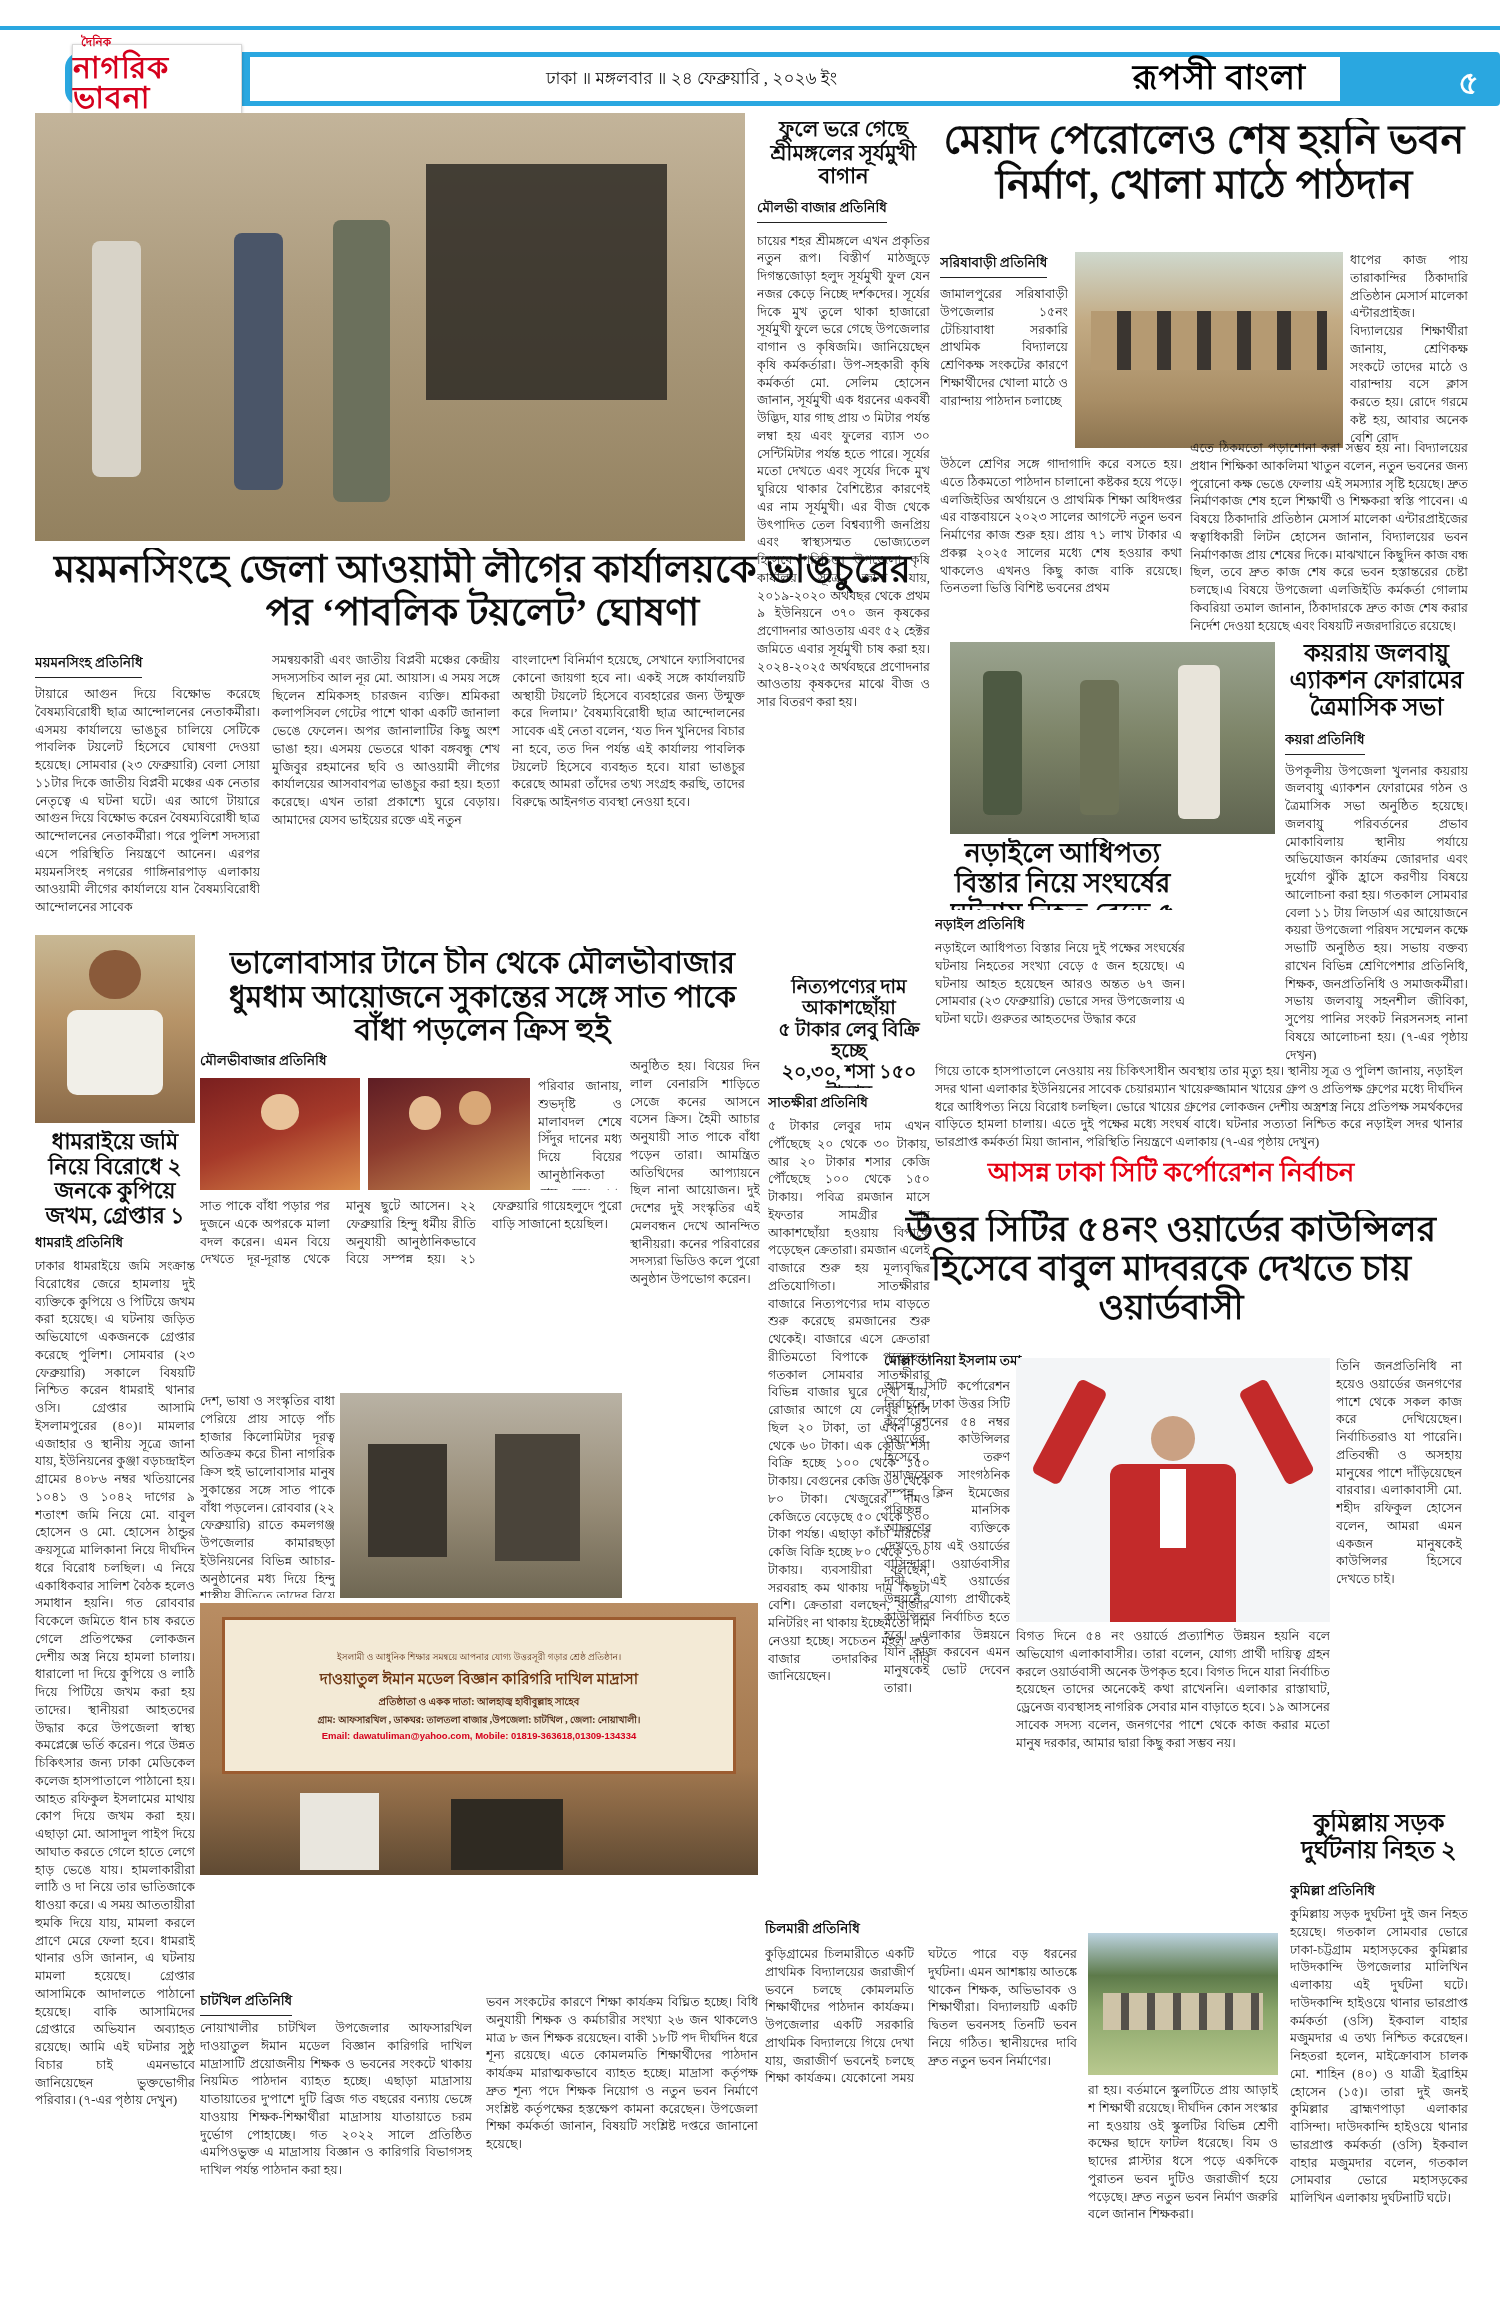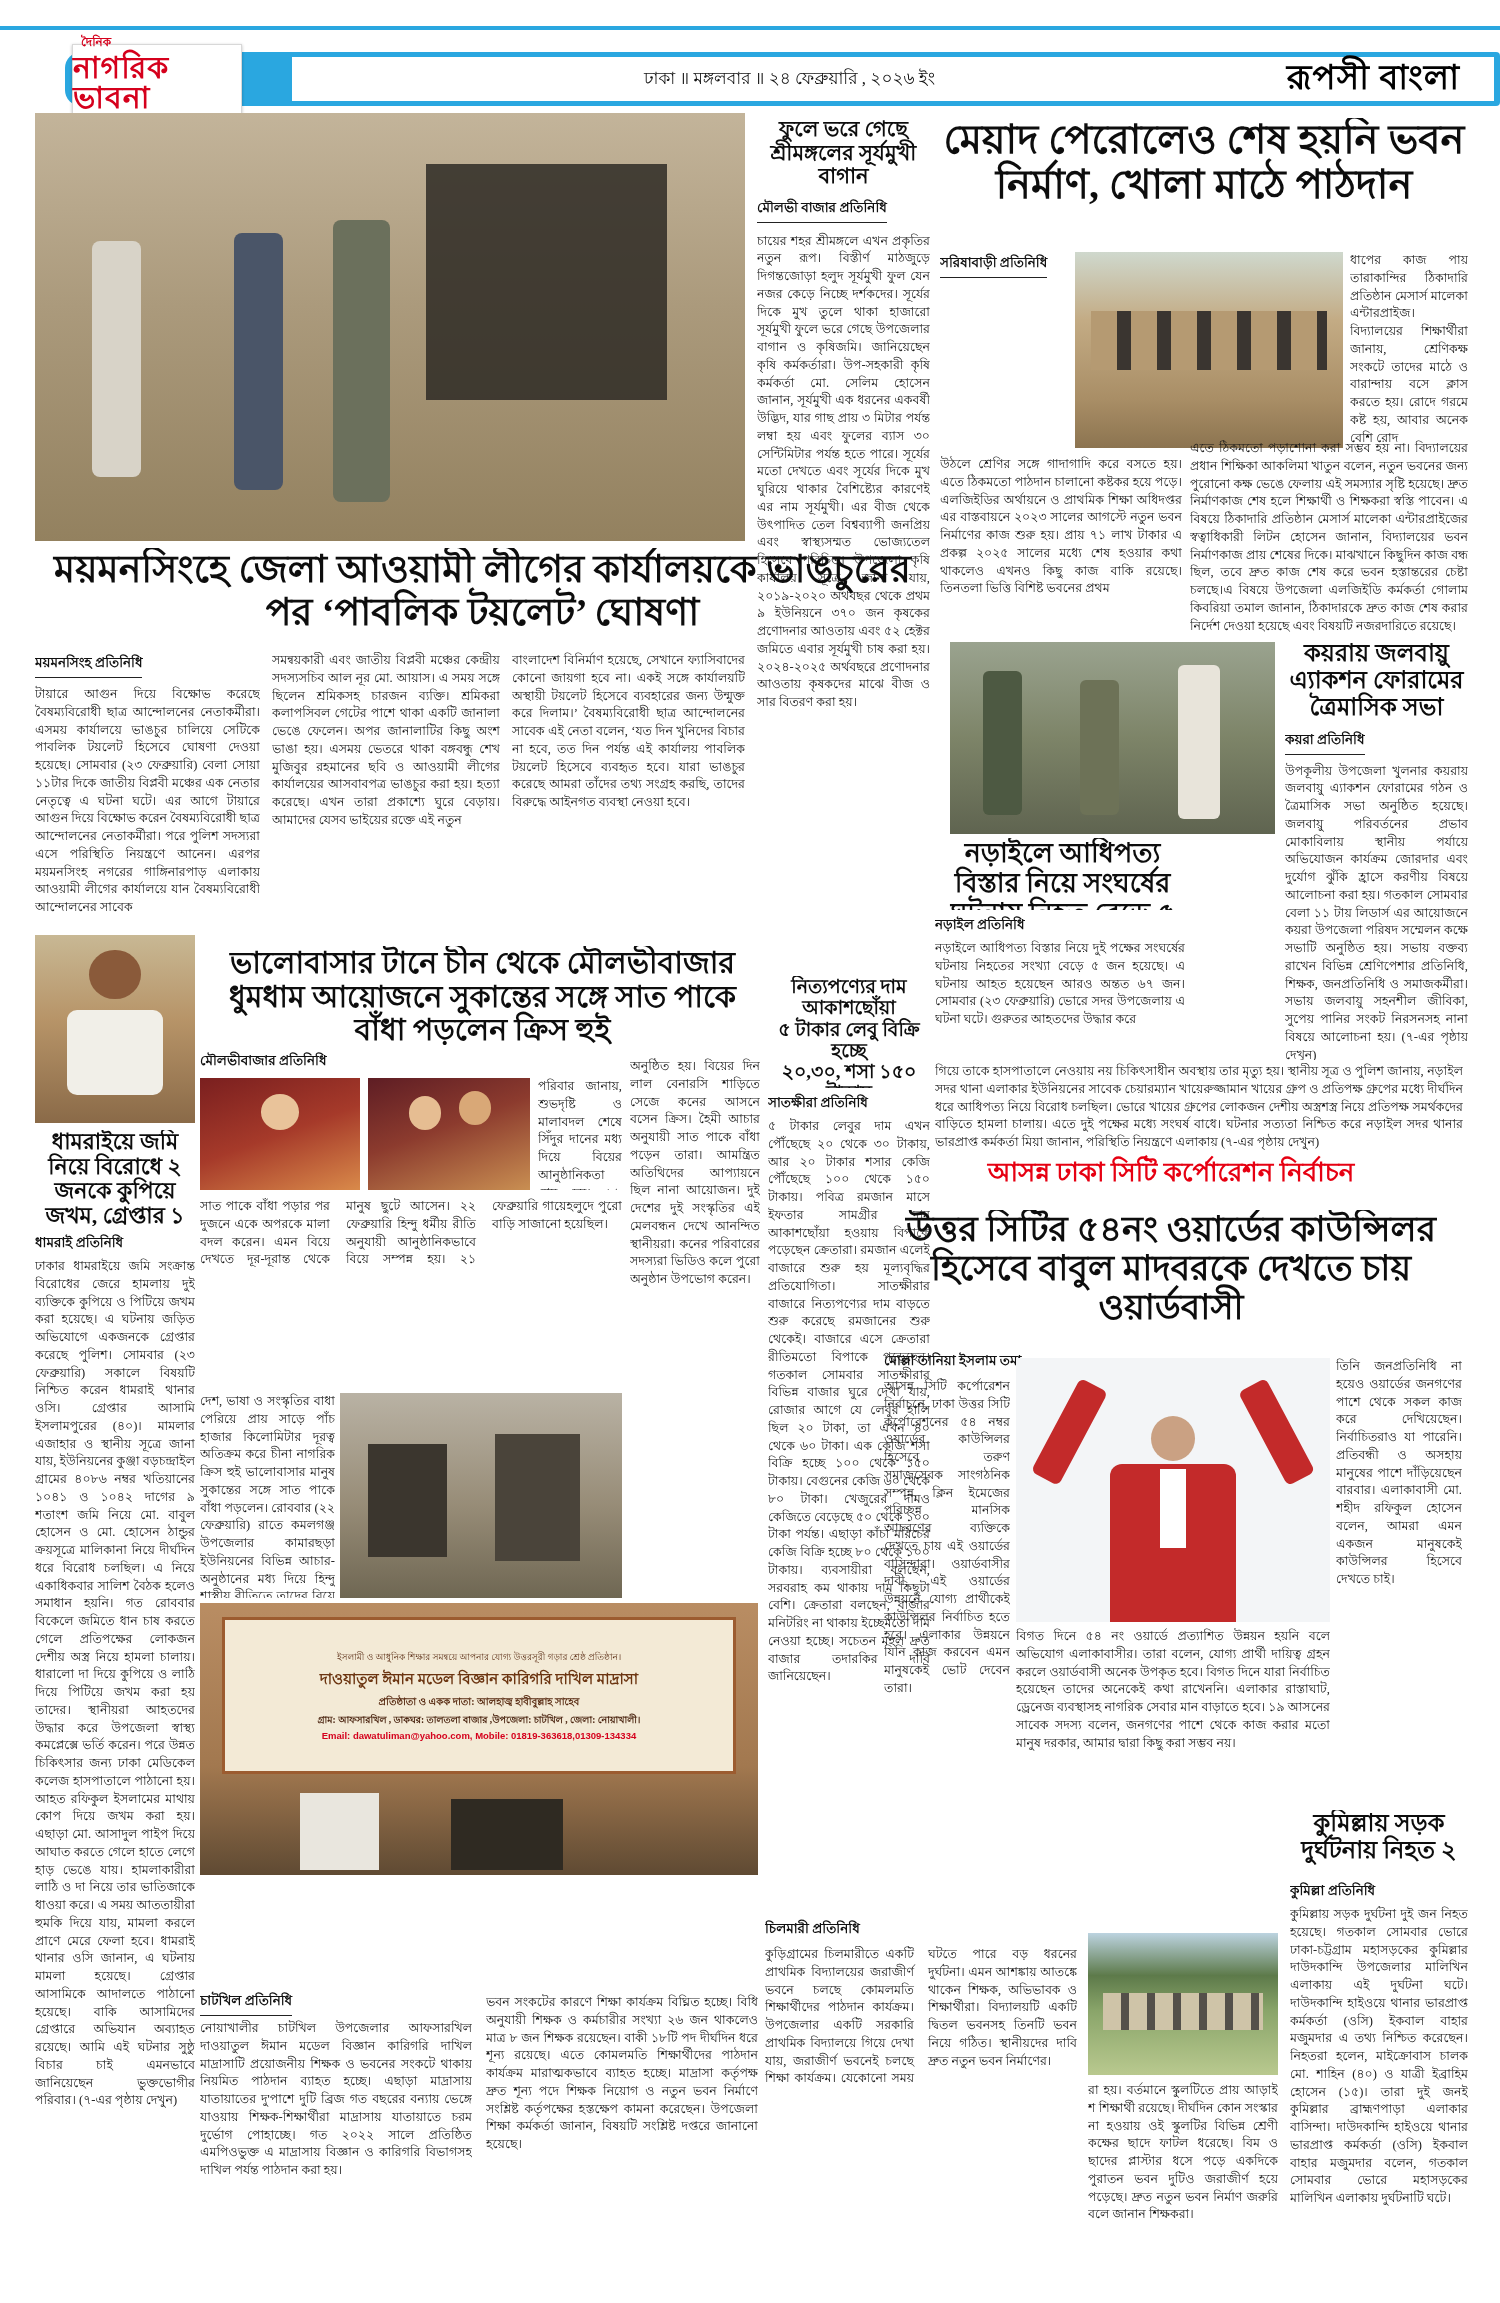--- a/index.html
+++ b/index.html
@@ -37,21 +37,21 @@
   .figure-head{position:absolute;border-radius:50%;}
   .figure-part{position:absolute;}
 </style>
 </head>
 <body>
 
 <div id="page">
 
   <div class="rule" style="left:0;top:26px;width:1500px;height:4px;"></div>
   <div class="hbar" style="left:65px;top:52px;width:1435px;height:54px;"></div>
-  <div class="white-panel" style="left:250px;top:57px;width:1202px;height:44px;margin-left:42px;">
+  <div class="white-panel" style="left:250px;top:57px;width:1090px;height:44px;">
     <div class="dateline">ঢাকা ॥ মঙ্গলবার ॥ ২৪ ফেব্রুয়ারি , ২০২৬ ইং</div>
     <div class="edition">রূপসী বাংলা</div>
   </div>
   <div class="logo-box" style="left:72px;top:44px;width:168px;height:68px;">
     <div class="logo-daily">দৈনিক</div>
     <div class="logo-title">নাগরিক ভাবনা</div>
     <div class="logo-sub">The Daily Nagorik Bhabna</div>
   </div>
   <div class="pagenum" style="left:1458px;top:58px;">৫</div>
 
@@ -72,20 +72,21 @@
   <div class="abs" style="left:35px;top:652px;width:225px;height:285px;">
     <div class="byline"><span>ময়মনসিংহ প্রতিনিধি</span></div>
     <div class="bt" style="margin-top:8px;">টায়ারে আগুন দিয়ে বিক্ষোভ করেছে বৈষম্যবিরোধী ছাত্র আন্দোলনের নেতাকর্মীরা। এসময় কার্যালয়ে ভাঙচুর চালিয়ে সেটিকে পাবলিক টয়লেট হিসেবে ঘোষণা দেওয়া হয়েছে। সোমবার (২৩ ফেব্রুয়ারি) বেলা সোয়া ১১টার দিকে জাতীয় বিপ্লবী মঞ্চের এক নেতার নেতৃত্বে এ ঘটনা ঘটে। এর আগে টায়ারে আগুন দিয়ে বিক্ষোভ করেন বৈষম্যবিরোধী ছাত্র আন্দোলনের নেতাকর্মীরা। পরে পুলিশ সদস্যরা এসে পরিস্থিতি নিয়ন্ত্রণে আনেন। এরপর ময়মনসিংহ নগরের গাঙ্গিনারপাড় এলাকায় আওয়ামী লীগের কার্যালয়ে যান বৈষম্যবিরোধী আন্দোলনের সাবেক</div>
   </div>
   <div class="bt abs" style="left:272px;top:652px;width:228px;height:285px;">সমন্বয়কারী এবং জাতীয় বিপ্লবী মঞ্চের কেন্দ্রীয় সদস্যসচিব আল নূর মো. আয়াস। এ সময় সঙ্গে ছিলেন শ্রমিকসহ চারজন ব্যক্তি। শ্রমিকরা কলাপসিবল গেটের পাশে থাকা একটি জানালা ভেঙে ফেলেন। অপর জানালাটির কিছু অংশ ভাঙা হয়। এসময় ভেতরে থাকা বঙ্গবন্ধু শেখ মুজিবুর রহমানের ছবি ও আওয়ামী লীগের কার্যালয়ের আসবাবপত্র ভাঙচুর করা হয়। হত্যা করেছে। এখন তারা প্রকাশ্যে ঘুরে বেড়ায়। আমাদের যেসব ভাইয়ের রক্তে এই নতুন</div>
   <div class="bt abs" style="left:512px;top:652px;width:233px;height:285px;">বাংলাদেশ বিনির্মাণ হয়েছে, সেখানে ফ্যাসিবাদের কোনো জায়গা হবে না। একই সঙ্গে কার্যালয়টি অস্থায়ী টয়লেট হিসেবে ব্যবহারের জন্য উন্মুক্ত করে দিলাম।’ বৈষম্যবিরোধী ছাত্র আন্দোলনের সাবেক এই নেতা বলেন, ‘যত দিন খুনিদের বিচার না হবে, তত দিন পর্যন্ত এই কার্যালয় পাবলিক টয়লেট হিসেবে ব্যবহৃত হবে। যারা ভাঙচুর করেছে আমরা তাঁদের তথ্য সংগ্রহ করছি, তাদের বিরুদ্ধে আইনগত ব্যবস্থা নেওয়া হবে।</div>
 
   <div class="headline abs" style="left:940px;top:118px;width:528px;height:128px;font-size:40px;">মেয়াদ পেরোলেও শেষ হয়নি ভবন নির্মাণ, খোলা মাঠে পাঠদান</div>
   <div class="abs" style="left:940px;top:252px;width:128px;height:198px;">
     <div class="byline"><span>সরিষাবাড়ী প্রতিনিধি</span></div>
+    <div class="bt" style="margin-top:8px;">জামালপুরের সরিষাবাড়ী উপজেলার ১৫নং টেচিয়াবাধা সরকারি প্রাথমিক বিদ্যালয়ে শ্রেণিকক্ষ সংকটের কারণে শিক্ষার্থীদের খোলা মাঠে ও বারান্দায় পাঠদান চলাচ্ছে</div>
   </div>
   <div class="photo" style="left:1075px;top:252px;width:268px;height:196px;background:linear-gradient(180deg,#cfd8cd 0%,#c3ab84 35%,#a98e66 75%,#8c7450 100%);">
     <div class="figure-part" style="left:6%;top:30%;width:88%;height:30%;background:repeating-linear-gradient(90deg,#b59a72 0 26px,#3a3530 26px 40px);"></div>
   </div>
   <div class="bt abs" style="left:1350px;top:252px;width:118px;height:198px;">ধাপের কাজ পায় তারাকান্দির ঠিকাদারি প্রতিষ্ঠান মেসার্স মালেকা এন্টারপ্রাইজ। বিদ্যালয়ের শিক্ষার্থীরা জানায়, শ্রেণিকক্ষ সংকটে তাদের মাঠে ও বারান্দায় বসে ক্লাস করতে হয়। রোদে গরমে কষ্ট হয়, আবার অনেক বেশি রোদ</div>
   <div class="bt abs" style="left:940px;top:456px;width:242px;height:180px;">উঠলে শ্রেণির সঙ্গে গাদাগাদি করে বসতে হয়। এতে ঠিকমতো পাঠদান চালানো কষ্টকর হয়ে পড়ে। এলজিইডির অর্থায়নে ও প্রাথমিক শিক্ষা অধিদপ্তর এর বাস্তবায়নে ২০২৩ সালের আগস্টে নতুন ভবন নির্মাণের কাজ শুরু হয়। প্রায় ৭১ লাখ টাকার এ প্রকল্প ২০২৫ সালের মধ্যে শেষ হওয়ার কথা থাকলেও এখনও কিছু কাজ বাকি রয়েছে। তিনতলা ভিত্তি বিশিষ্ট ভবনের প্রথম</div>
   <div class="bt abs" style="left:1190px;top:440px;width:278px;height:196px;">এতে ঠিকমতো পড়াশোনা করা সম্ভব হয় না। বিদ্যালয়ের প্রধান শিক্ষিকা আকলিমা খাতুন বলেন, নতুন ভবনের জন্য পুরোনো কক্ষ ভেঙে ফেলায় এই সমস্যার সৃষ্টি হয়েছে। দ্রুত নির্মাণকাজ শেষ হলে শিক্ষার্থী ও শিক্ষকরা স্বস্তি পাবেন। এ বিষয়ে ঠিকাদারি প্রতিষ্ঠান মেসার্স মালেকা এন্টারপ্রাইজের স্বত্বাধিকারী লিটন হোসেন জানান, বিদ্যালয়ের ভবন নির্মাণকাজ প্রায় শেষের দিকে। মাঝখানে কিছুদিন কাজ বন্ধ ছিল, তবে দ্রুত কাজ শেষ করে ভবন হস্তান্তরের চেষ্টা চলছে।এ বিষয়ে উপজেলা এলজিইডি কর্মকর্তা গোলাম কিবরিয়া তমাল জানান, ঠিকাদারকে দ্রুত কাজ শেষ করার নির্দেশ দেওয়া হয়েছে এবং বিষয়টি নজরদারিতে রয়েছে।</div>
 
   <div class="photo" style="left:950px;top:642px;width:325px;height:192px;background:linear-gradient(180deg,#9aa38f 0%,#7d8468 50%,#5f6450 100%);">
     <div class="figure-part" style="left:10%;top:15%;width:12%;height:75%;background:#4d5942;border-radius:6px;"></div>

